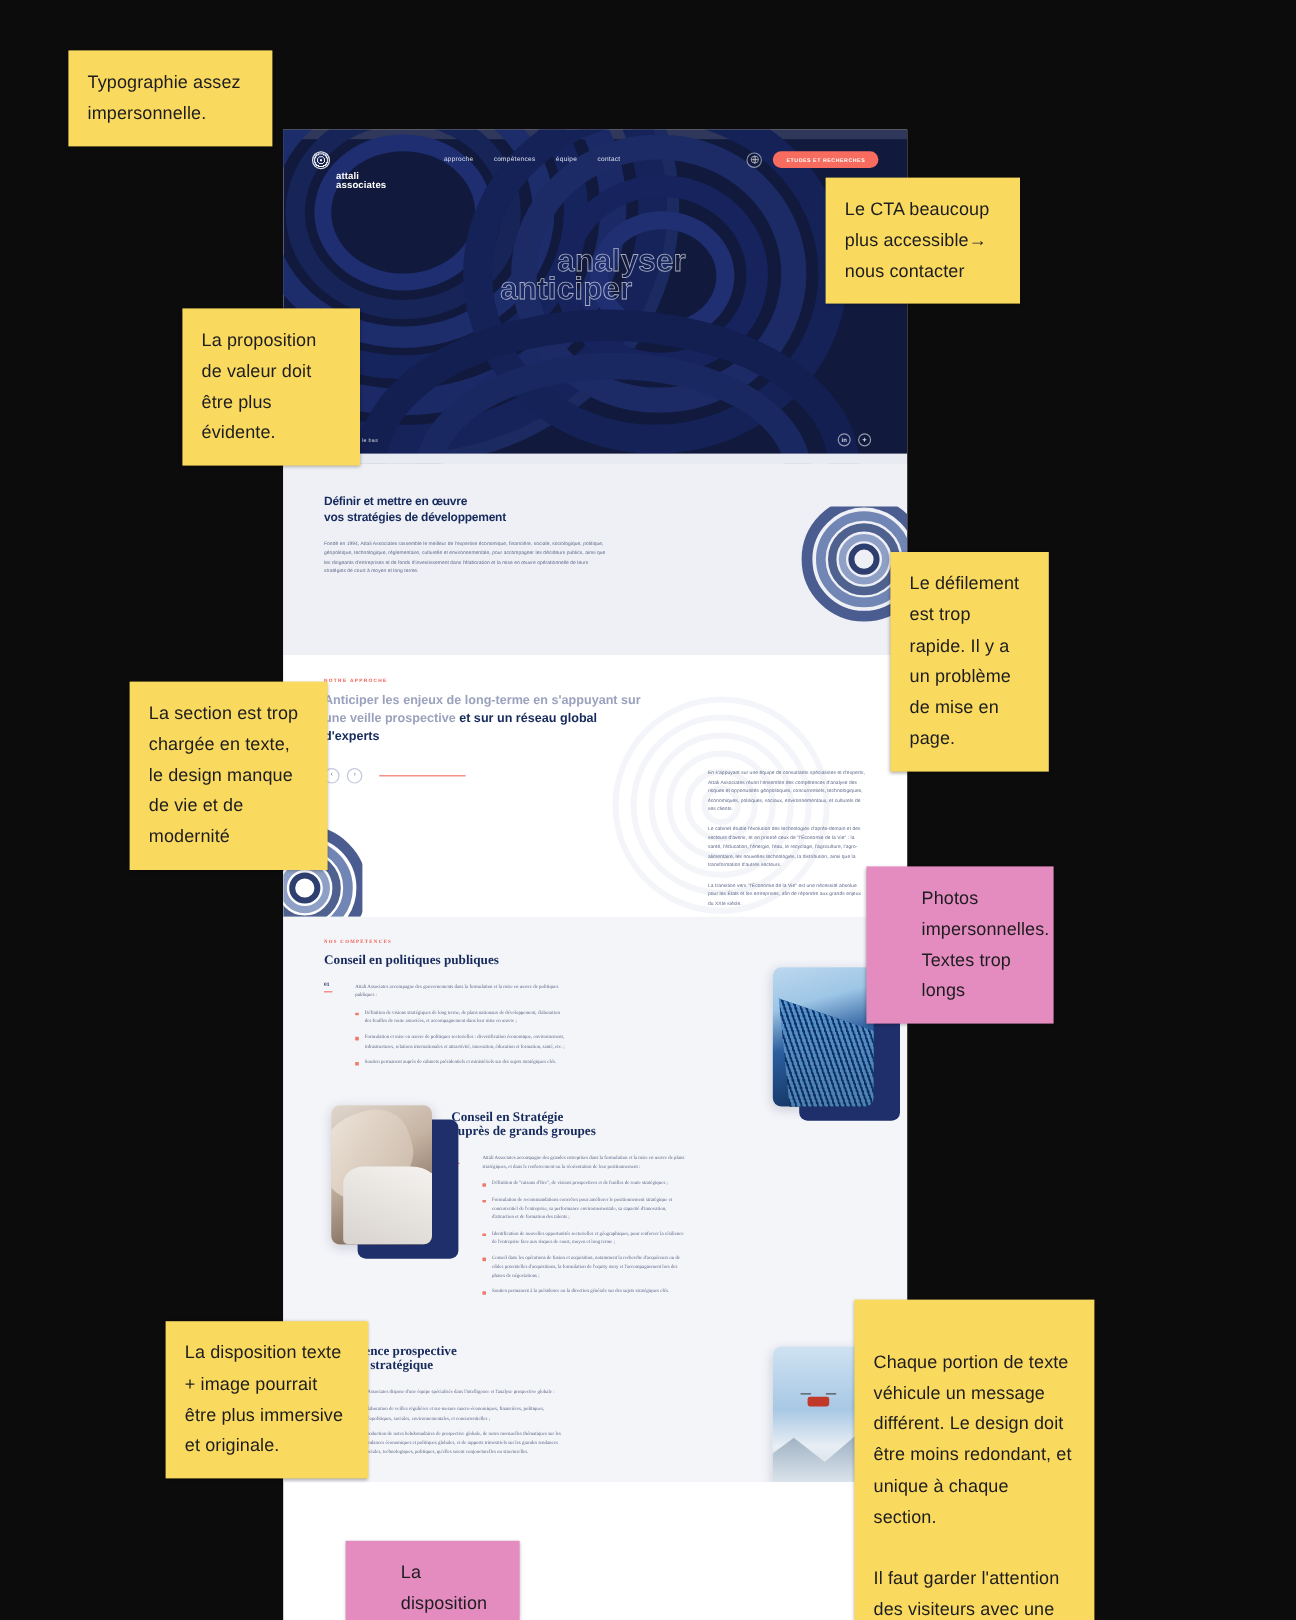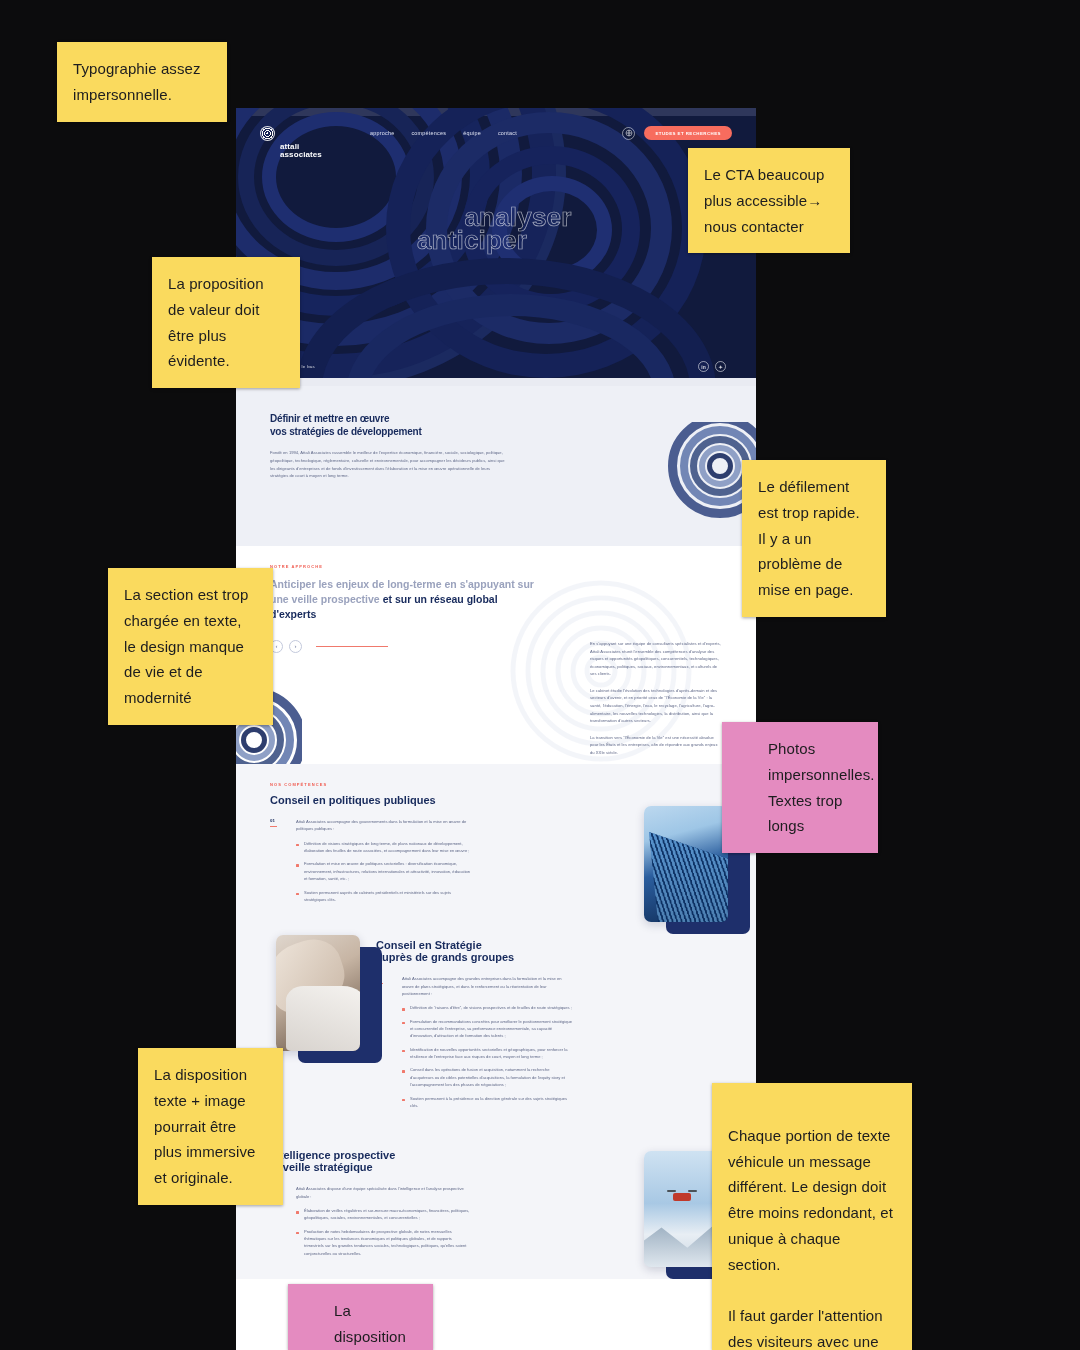--- a/index.html
+++ b/index.html
@@ -107,21 +107,21 @@
     width:13px; height:13px; border-radius:50%; border:.8px solid #c3c9dc;
     display:flex; align-items:center; justify-content:center; color:#6b749a; font-size:6px;
   }
   .progress { width:72px; height:1.2px; background:#f0796c; margin-left:8px; }
   .s2-col { position:absolute; right:34px; top:94px; width:132px; }
   .s2-col p { margin-bottom:9px; }
   .swirl { position:absolute; right:60px; top:30px; width:190px; height:190px; opacity:.5; }
 
   
   .s3 { background:#f4f5f9; position:relative; padding-bottom: 16px; overflow:hidden; }
-  .s3 .inner { padding-top: 18px; }
+  .s3 .inner { padding-top: 18px; font-family: Liberation Serif, serif; }
   .h2c { font-size:11px; font-weight:700; color:#172a5c; margin-top:7px; }
   .blk { display:flex; gap:10px; margin-top:12px; }
   .idx { width:16px; flex:0 0 16px; }
   .idx .num { color:#172a5c; font-size:4.4px; font-weight:700; }
   .idx .dash { width:7px; height:1px; background:#f0796c; margin-top:3px; }
   .blk-body { width: 175px; }
   .lead { color:#5d6686; font-size:4.1px; line-height:1.8; }
   ul.bl { list-style:none; margin-top:7px; }
   ul.bl li {
     position:relative; padding-left:8px; color:#5d6686; font-size:4.1px; line-height:1.8;
@@ -405,33 +405,33 @@
   </div>
 
   <div class="note y" style="left:688px; top:148px; width:162px;">
     <span>Le CTA beaucoup plus accessible→ nous contacter</span>
   </div>
 
   <div class="note y" style="left:152px; top:257px; width:148px;">
     <span>La proposition de valeur doit être plus évidente.</span>
   </div>
 
-  <div class="note y" style="left:742px; top:460px; width:144px;">
+  <div class="note y" style="left:742px; top:460px; width:132px;">
     <span>Le défilement est trop rapide. Il y a un problème de mise en page.</span>
   </div>
 
   <div class="note y" style="left:108px; top:568px; width:165px;">
     <span>La section est trop chargée en texte, le design manque de vie et de modernité</span>
   </div>
 
   <div class="note p" style="left:722px; top:722px; width:156px;">
     <span>Photos impersonnelles. Textes trop longs</span>
   </div>
 
-  <div class="note y" style="left:138px; top:1048px; width:145px;">
+  <div class="note y" style="left:138px; top:1101px; width:169px;">
     <span>La disposition texte + image pourrait être plus immersive et originale.</span>
   </div>
 
   <div class="note y" style="left:712px; top:1083px; width:200px; height:267px; white-space:pre-line; overflow:hidden;">
     <span>Chaque portion de texte véhicule un message différent. Le design doit être moins redondant, et unique à chaque section.
 
 Il faut garder l'attention des visiteurs avec une proposition visuelle</span>
   </div>
 
   <div class="note p" style="left:288px; top:1284px; width:145px; height:66px; overflow:hidden;">

